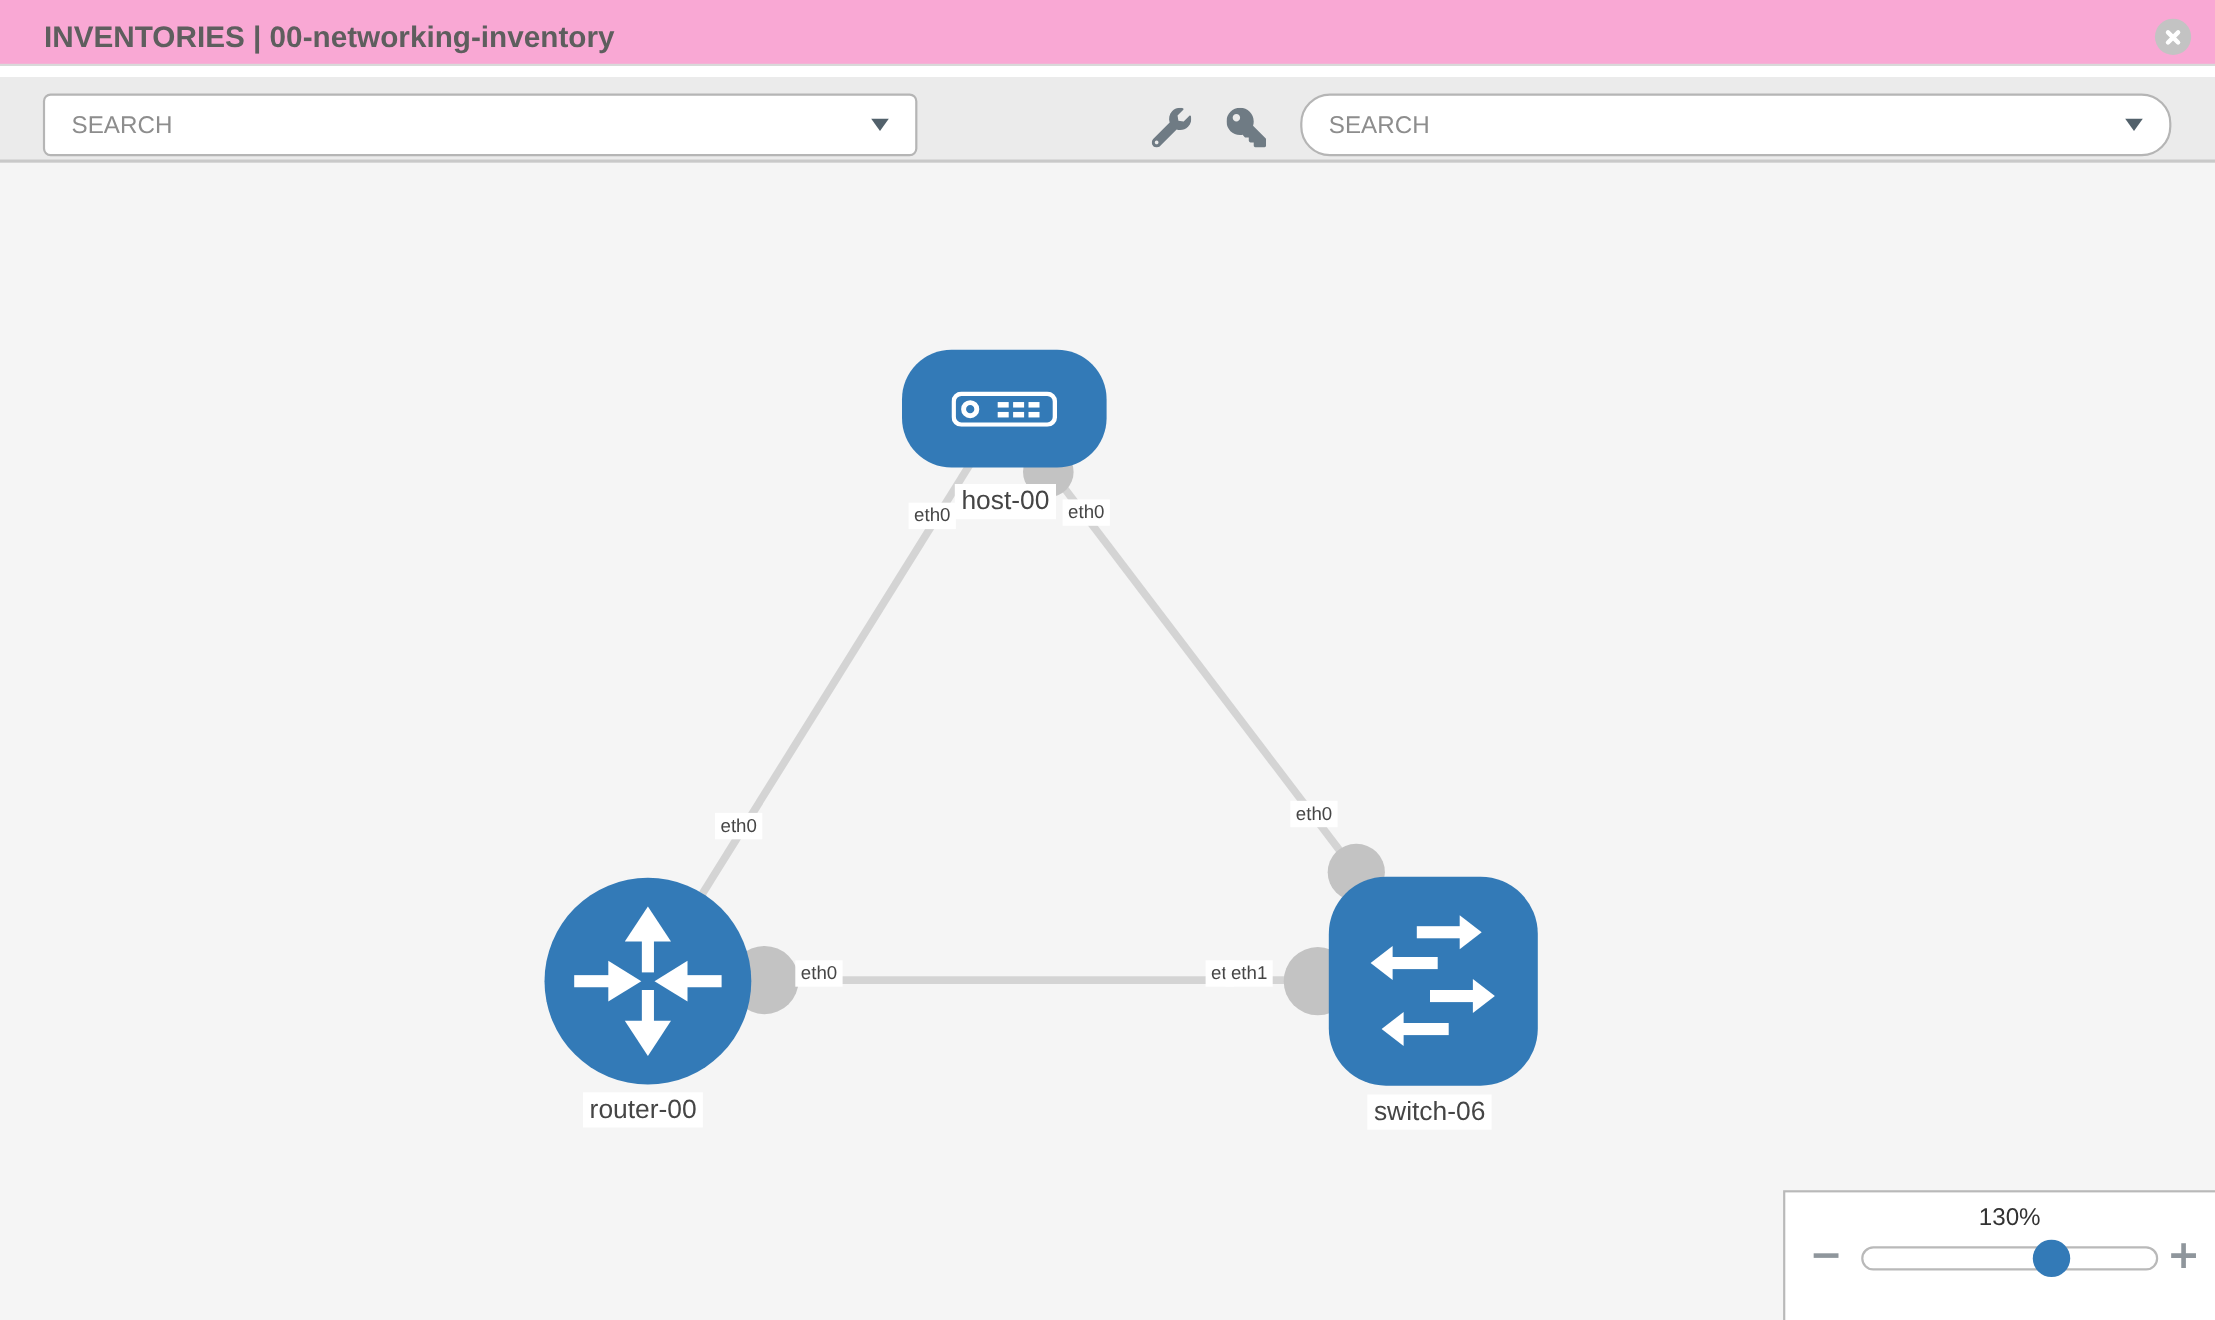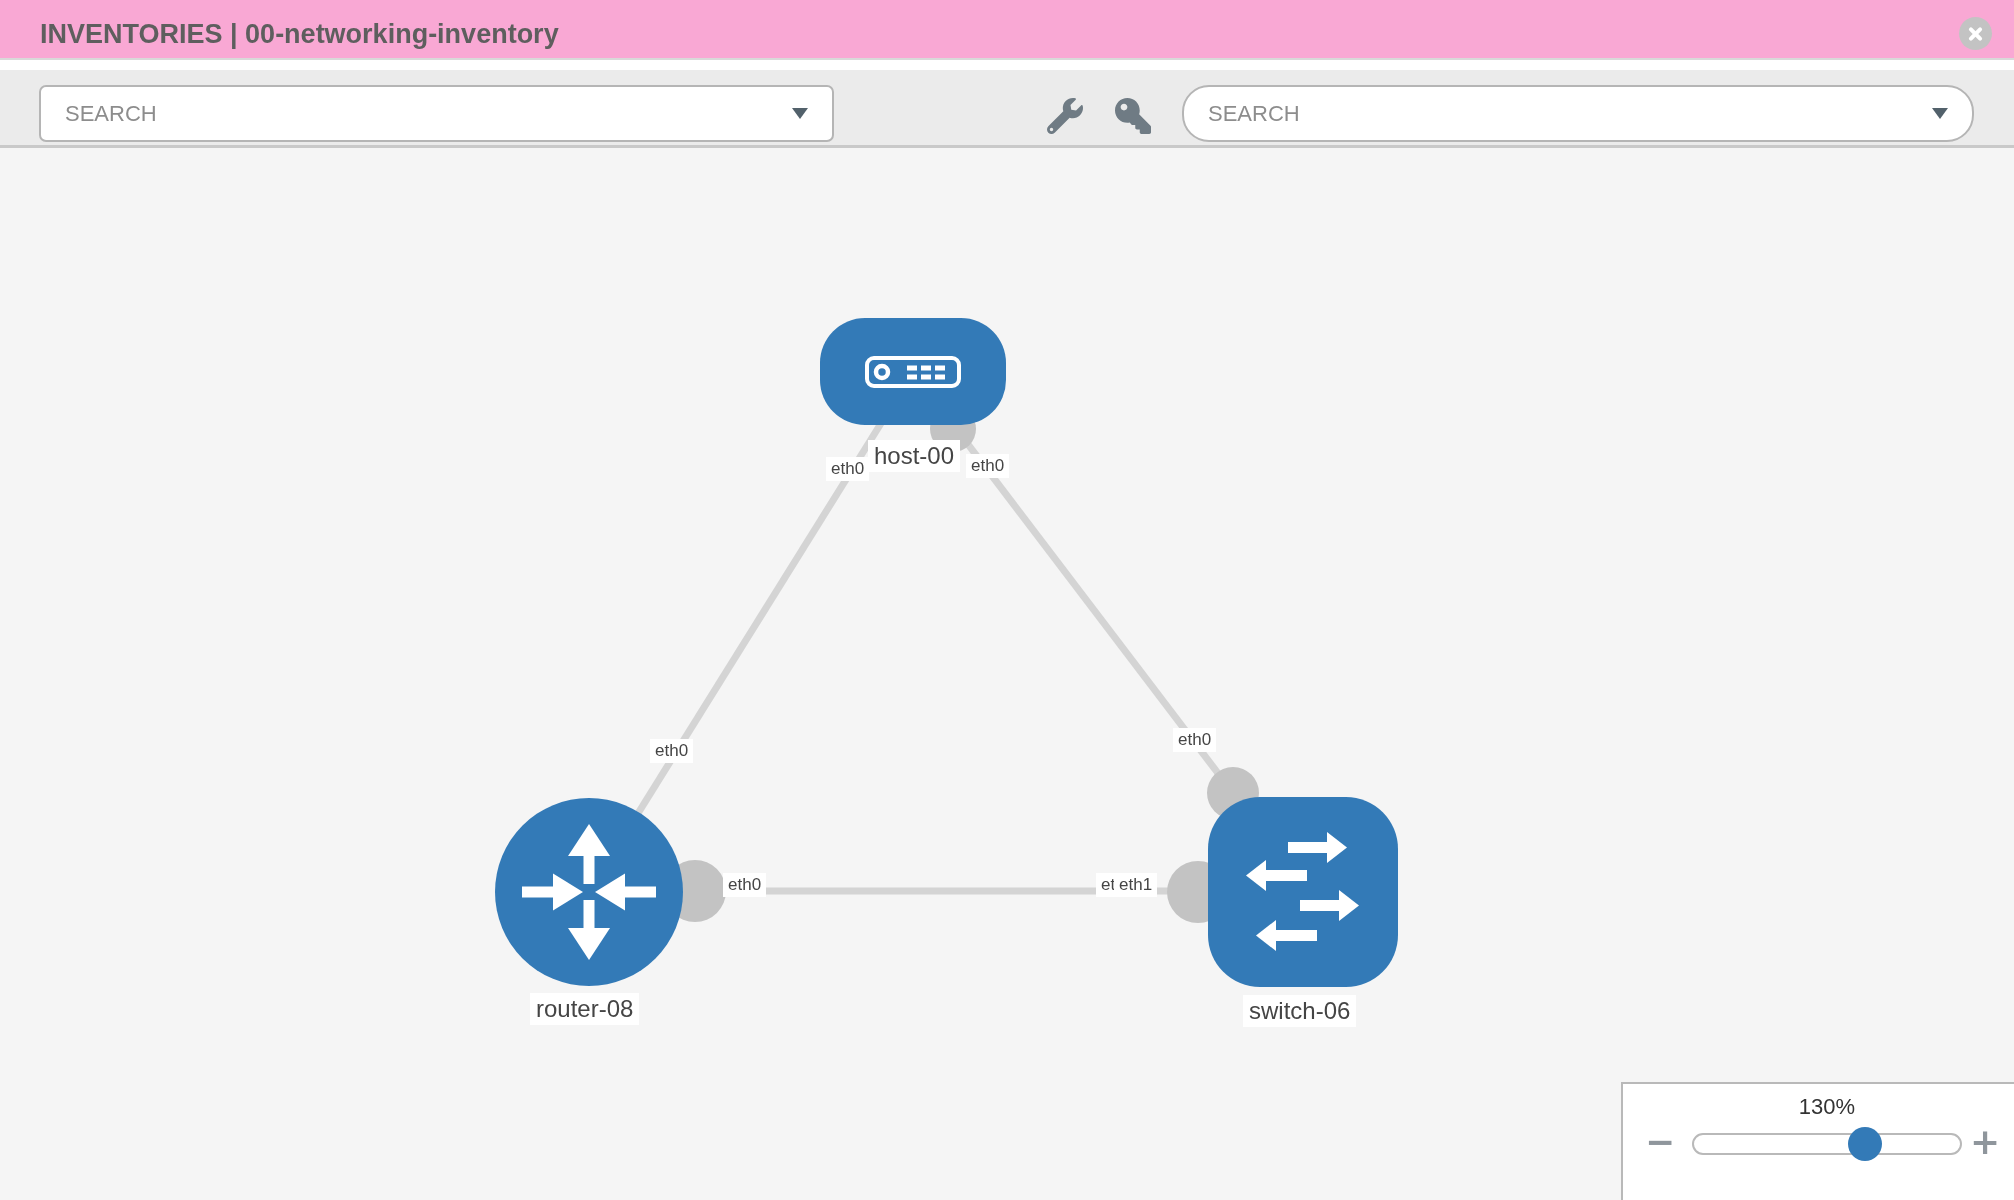--- a/index.html
+++ b/index.html
@@ -143,21 +143,21 @@
     </div>
 
     <div class="chip chip-if" style="left:826px;  top:309px;">eth0</div>
     <div class="chip chip-name" style="left:868px;  top:292px;">host-00</div>
     <div class="chip chip-if" style="left:966px;  top:306px;">eth0</div>
     <div class="chip chip-if" style="left:650px;  top:591px;">eth0</div>
     <div class="chip chip-if" style="left:1173px; top:580px;">eth0</div>
     <div class="chip chip-if" style="left:723px;  top:725px;">eth0</div>
     <div class="chip chip-if chip-clip" style="left:1096px; top:725px;">eth0</div>
     <div class="chip chip-if" style="left:1114px; top:725px;">eth1</div>
-    <div class="chip chip-name" style="left:530px;  top:845px;">router-08</div>
+    <div class="chip chip-name" style="left:530px;  top:845px;">router-00</div>
     <div class="chip chip-name" style="left:1243px; top:847px;">switch-06</div>
 
     <div class="zoom-panel">
       <div class="zoom-level">130%</div>
       <button class="zoom-btn zoom-minus">−</button>
       <div class="zoom-track"></div>
       <div class="zoom-knob"></div>
       <button class="zoom-btn zoom-plus">+</button>
     </div>
 

